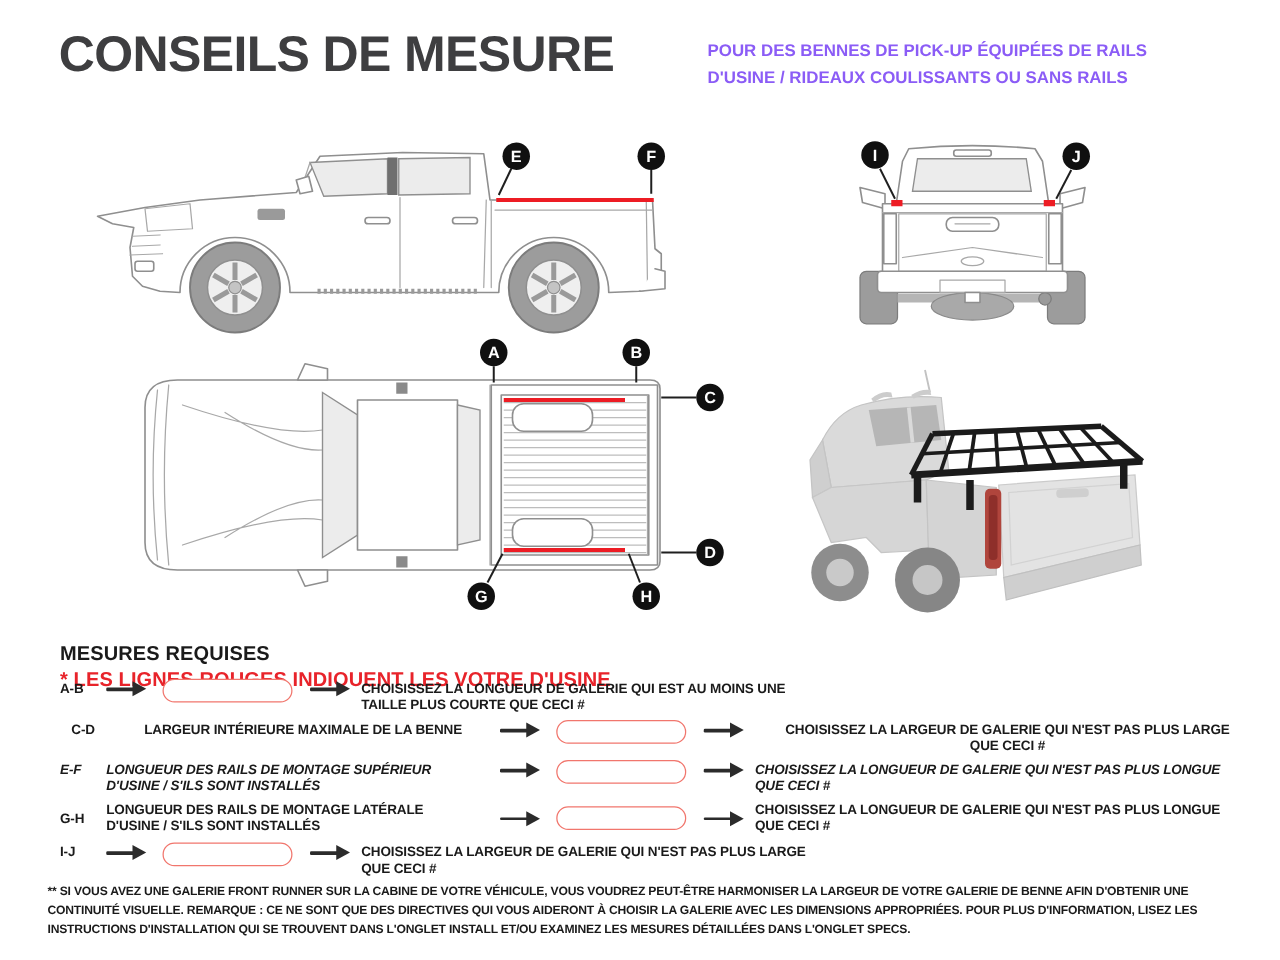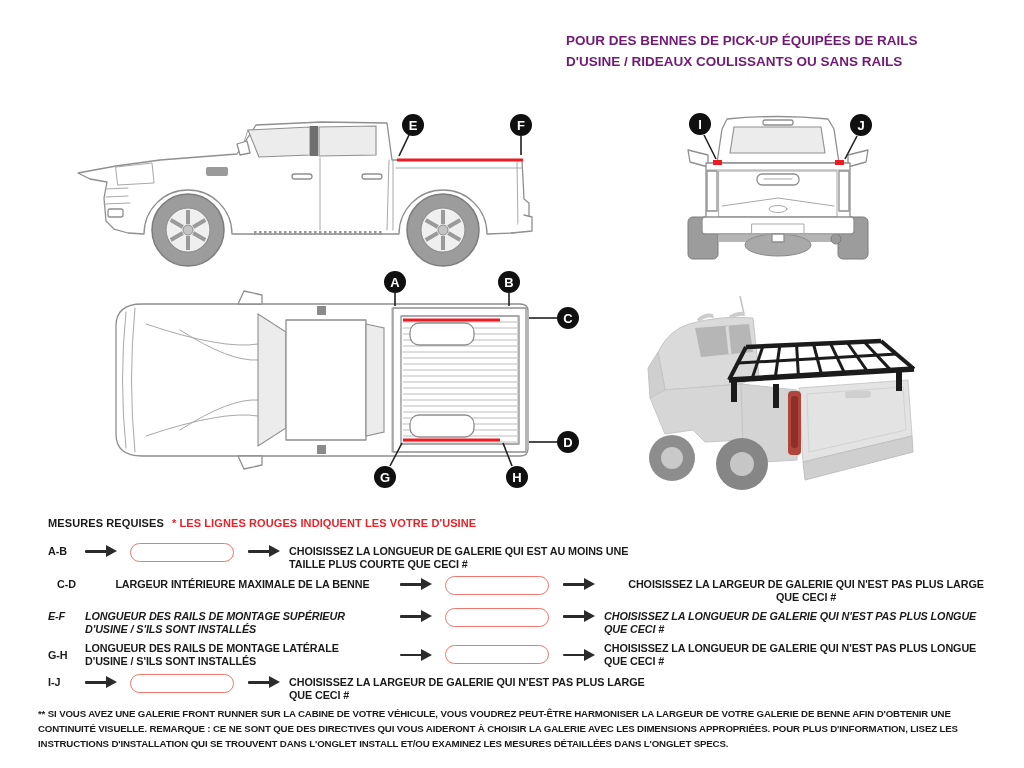--- a/index.html
+++ b/index.html
@@ -3,21 +3,21 @@
 <meta charset="utf-8">
 <style>
   html,body{margin:0;padding:0;background:#fff;}
   .page{position:relative;width:1024px;height:768px;background:#ffffff;overflow:hidden;
         font-family:"Liberation Sans",sans-serif;color:#1a1a1a;}
 
   
   .title{position:absolute;left:47px;top:22px;font-size:40px;font-weight:800;
          color:#3e3e40;letter-spacing:-0.5px;white-space:nowrap;}
   .subtitle{position:absolute;left:566px;top:30px;width:390px;font-size:13.5px;
-            font-weight:700;line-height:21px;color:#701a75;white-space:pre-line;}
+            font-weight:700;line-height:21px;color:#8b5cf6;white-space:pre-line;}
 
   
   .svg-side{position:absolute;left:70px;top:103px;}
   .svg-rear{position:absolute;left:660px;top:105px;}
   .svg-top{position:absolute;left:108px;top:268px;}
   .svg-rack{position:absolute;left:645px;top:288px;}
 
   
   .la{fill:#ffffff;stroke:#8f8f8f;stroke-width:1.3;stroke-linejoin:round;stroke-linecap:round;}
   .la-thin{fill:none;stroke:#a8a8a8;stroke-width:1;stroke-linejoin:round;stroke-linecap:round;}
@@ -27,21 +27,21 @@
   .spokes{stroke:#9a9a9a;stroke-width:4;}
   .redline{stroke:#ed1c24;stroke-width:3.2;fill:none;}
   .redmark{fill:#ed1c24;stroke:none;}
   .leader{stroke:#1f1f1f;stroke-width:1.6;fill:none;}
   .marker circle{fill:#101010;stroke:none;}
   .marker text{fill:#ffffff;font-family:"Liberation Sans",sans-serif;font-size:13px;
                font-weight:700;text-anchor:middle;}
 
   
   .measures{position:absolute;left:48px;top:517px;width:960px;font-weight:700;}
-  .m-heading{display:flex;gap:8px;font-size:11px;line-height:13px;letter-spacing:0.1px;}
+  .m-heading{display:flex;gap:8px;font-size:16px;line-height:13px;letter-spacing:0.1px;flex-direction:column;}
   .m-note{color:#e8232a;}
   .m-row{position:absolute;left:0;width:100%;display:flex;align-items:flex-start;
          font-size:10.8px;line-height:13px;letter-spacing:-0.1px;}
   .m-row.r0{top:28px;}  .m-row.r1{top:61px;text-align:center;}  .m-row.r2{top:93px;font-style:italic;}
   .m-row.r3{top:125px;align-items:center;} .m-row.r4{top:159px;}
   .m-code{flex:none;width:37px;}
   .m-label{flex:none;width:315px;white-space:pre-line;}
   .arrow{flex:none;position:relative;width:32px;height:13px;margin-right:13px;margin-top:0;}
   .arrow .shaft{position:absolute;left:0;top:5.2px;width:23px;height:2.6px;background:#2b2b2b;border-radius:1px;}
   .arrow .head{position:absolute;left:21px;top:0;width:0;height:0;
@@ -53,20 +53,21 @@
 
   
   .footnote{position:absolute;left:38px;top:706px;width:970px;font-size:9.7px;font-weight:700;
             line-height:15px;letter-spacing:-0.15px;color:#1a1a1a;white-space:pre-line;}
 </style>
 </head>
 <body>
 
 <div class="page">
 
+  <div class="title">CONSEILS DE MESURE</div>
   <div class="subtitle">POUR DES BENNES DE PICK-UP ÉQUIPÉES DE RAILS
 D'USINE / RIDEAUX COULISSANTS OU SANS RAILS</div>
 
   <svg class="svg-side" width="480" height="165" viewBox="0 0 480 165">
     <g>
       <path class="la" d="M8,70 L46,63 L90,57 L167,51 L186,22 L252,19 L317,20 L322,57 L452,57 L454,96 L459,100 L459,127 L441,130 L417,131 A44,44 0 0 0 329,131 L162,131 A44,44 0 0 0 74,131 L58,130 L44,126 L36,118 L34,95 L37,79 L20,76 Z"></path>
       <polygon class="glass" points="178,27 240,24 240,52 189,54"></polygon>
       <polygon class="glass" points="249,24 306,23 306,52 249,53"></polygon>
       <rect x="240" y="23" width="8" height="30" fill="#6f6f6f"></rect>
       <path class="la-thin" d="M250,55 L250,127 M319,57 L317,127 M178,27 L170,51"></path>

